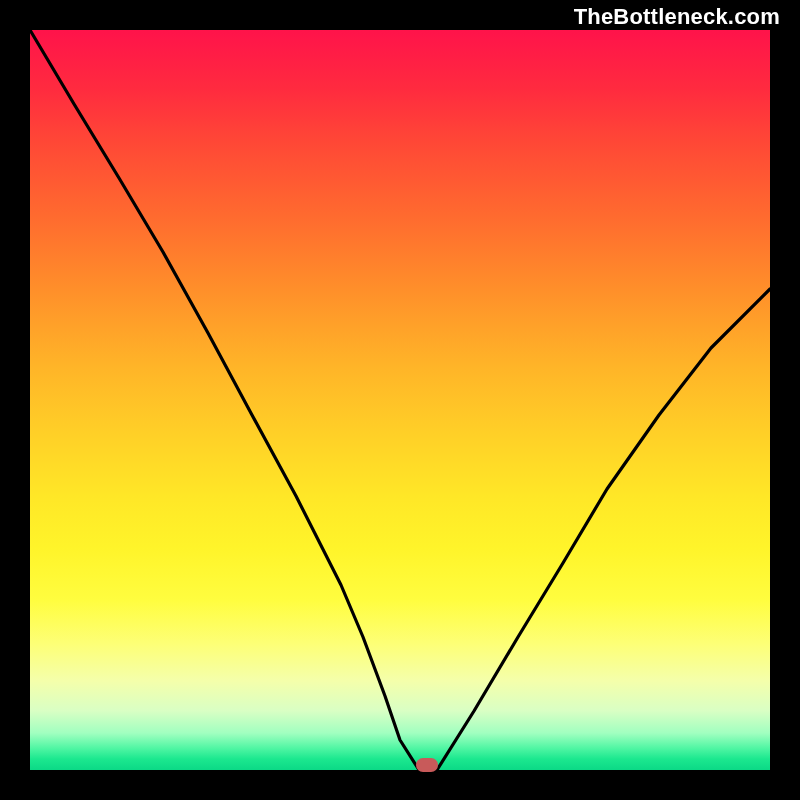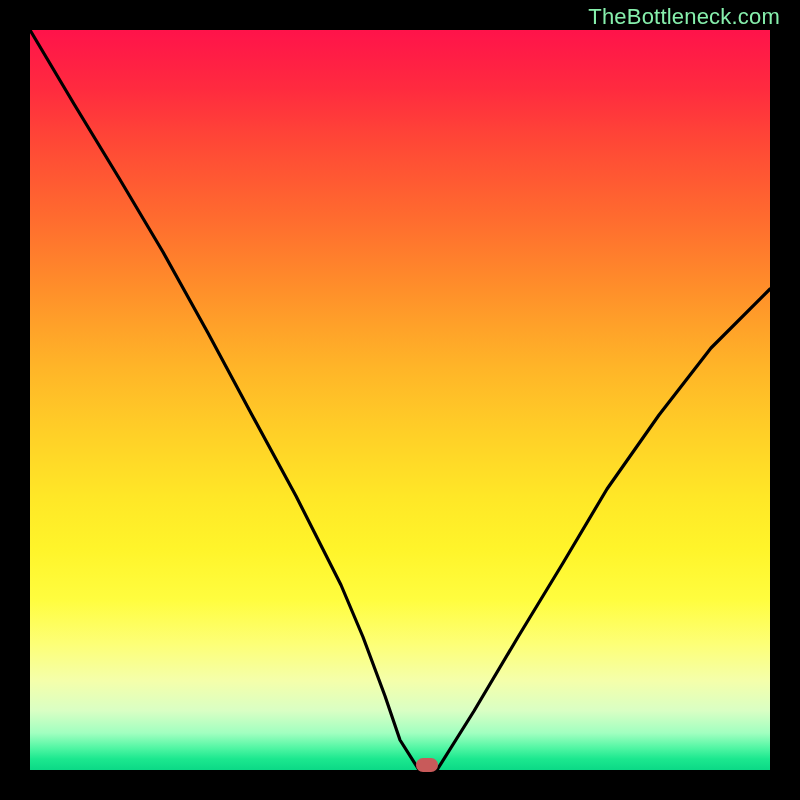--- a/index.html
+++ b/index.html
@@ -14,23 +14,23 @@
   .frame {
     position: relative;
     width: 800px;
     height: 800px;
     background: #000;
   }
   .watermark {
     position: absolute;
     top: 4px;
     right: 20px;
-    color: #86efac;
+    color: #ffffff;
     font-size: 22px;
-    font-weight: 400;
+    font-weight: 700;
     letter-spacing: 0.2px;
     user-select: none;
   }
   .plot-area {
     position: absolute;
     top: 30px;
     left: 30px;
     width: 740px;
     height: 740px;
     background: linear-gradient(

